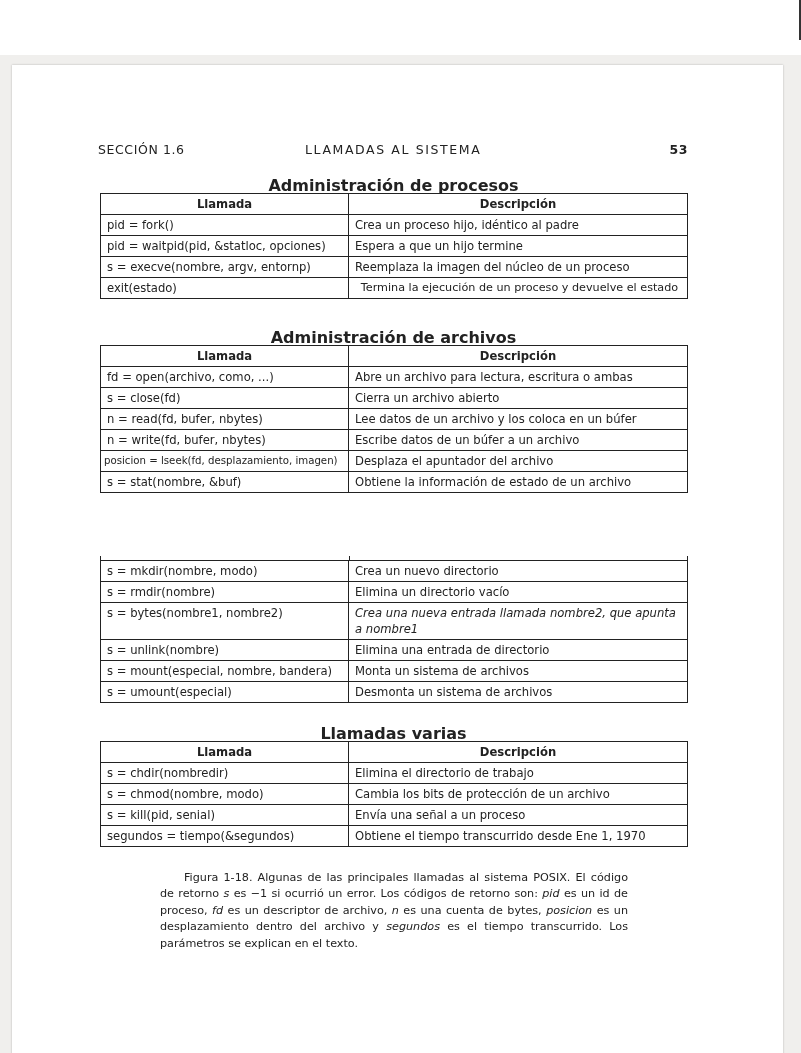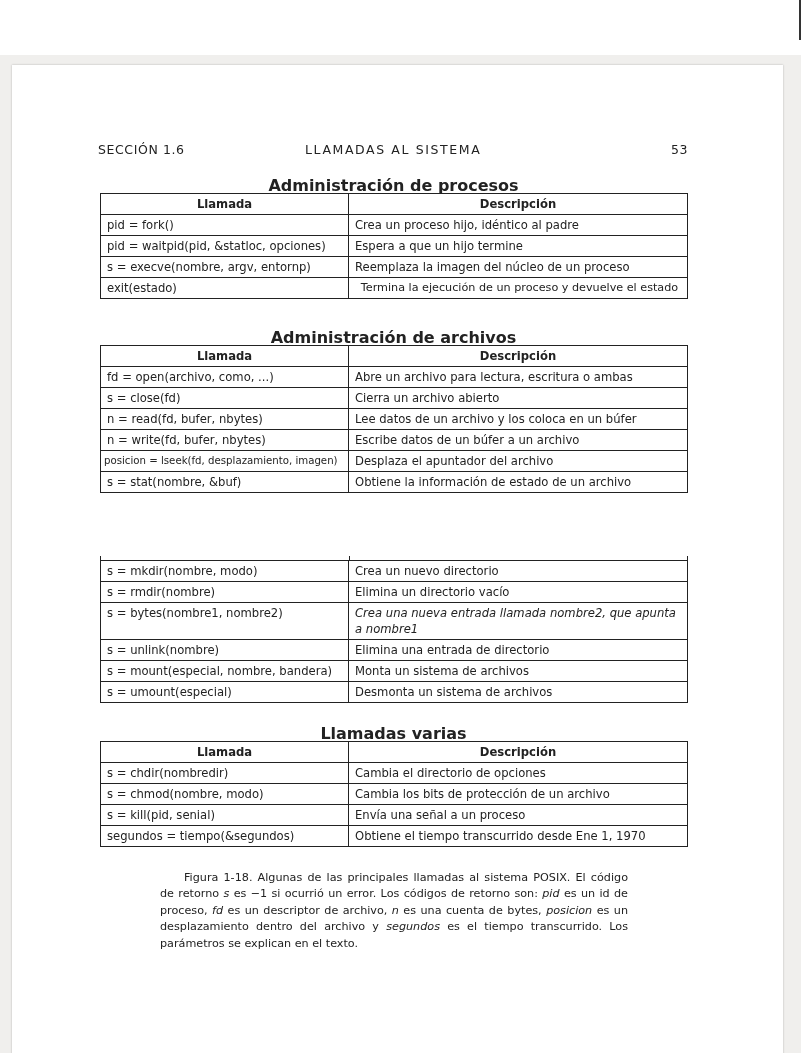--- a/index.html
+++ b/index.html
@@ -12,21 +12,21 @@
   .topbar { position:absolute; left:0; top:0; width:801px; height:55px; background:#ffffff; }
   .topbar-edge { position:absolute; right:0; top:0; width:2px; height:40px; background:#333; }
   .viewer { position:absolute; left:0; top:55px; width:801px; height:998px; background:#f0efed; }
   .page {
     position:absolute; left:12px; top:65px; width:771px; height:1000px;
     background:#ffffff; box-shadow:0 0 2px rgba(0,0,0,0.25);
   }
   .running-head { position:absolute; top:134px; left:98px; width:590px; height:16px; font-size:12.5px; letter-spacing:0.6px; color:#222;margin-top:8px; }
   .rh-left { position:absolute; left:0; top:0; }
   .rh-center { position:absolute; left:207px; top:0; letter-spacing:1.6px; }
-  .rh-right { position:absolute; right:0; top:0; font-weight:normal; }
+  .rh-right { position:absolute; right:0; top:0; font-weight:bold; }
 
   .tbl-title { position:absolute; font-size:16px; font-weight:bold; text-align:center; left:100px; width:587px; color:#222; }
   table.calls {
     position:absolute; left:100px; width:587px; border-collapse:collapse;
     font-size:11.6px; color:#222; table-layout:fixed;
   }
   table.calls col.c1 { width:248px; }
   table.calls col.c2 { width:339px; }
   table.calls td, table.calls th {
     border:1px solid #222; padding:0 6px; height:20px; line-height:20px;
@@ -171,21 +171,21 @@
       <col class="c1">
       <col class="c2">
     </colgroup>
   <tbody>
       <tr>
     <th>Llamada</th>
     <th>Descripción</th>
   </tr>
   <tr>
     <td>s = chdir(nombredir)</td>
-    <td>Cambia el directorio de opciones</td>
+    <td>Elimina el directorio de trabajo</td>
   </tr>
   <tr>
     <td>s = chmod(nombre, modo)</td>
     <td>Cambia los bits de protección de un archivo</td>
   </tr>
   <tr>
     <td>s = kill(pid, senial)</td>
     <td>Envía una señal a un proceso</td>
   </tr>
   <tr>

